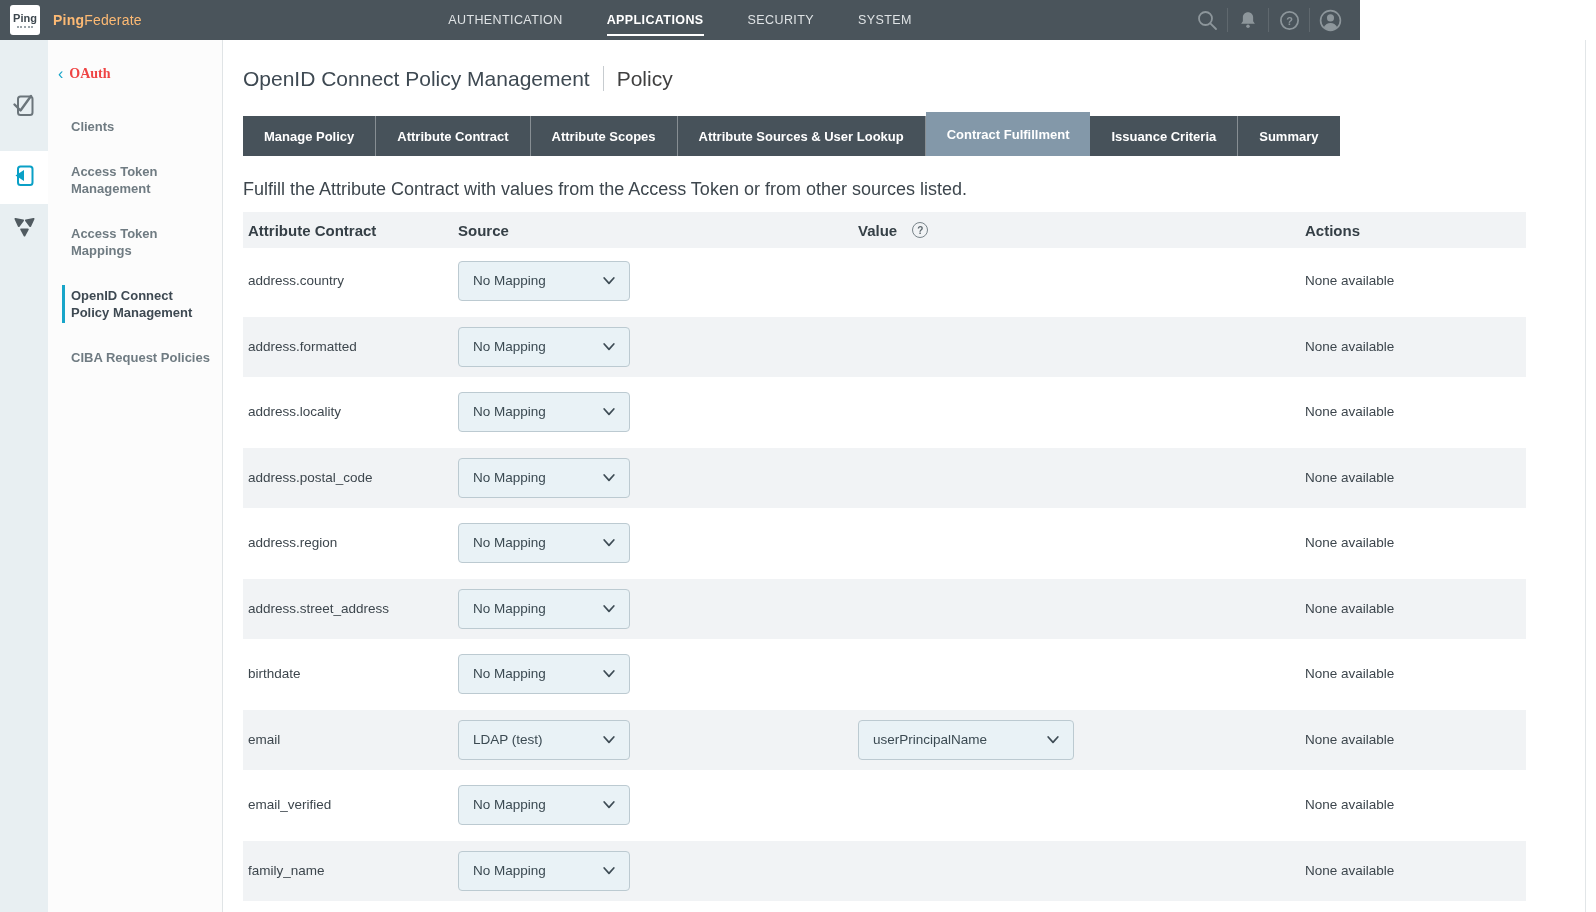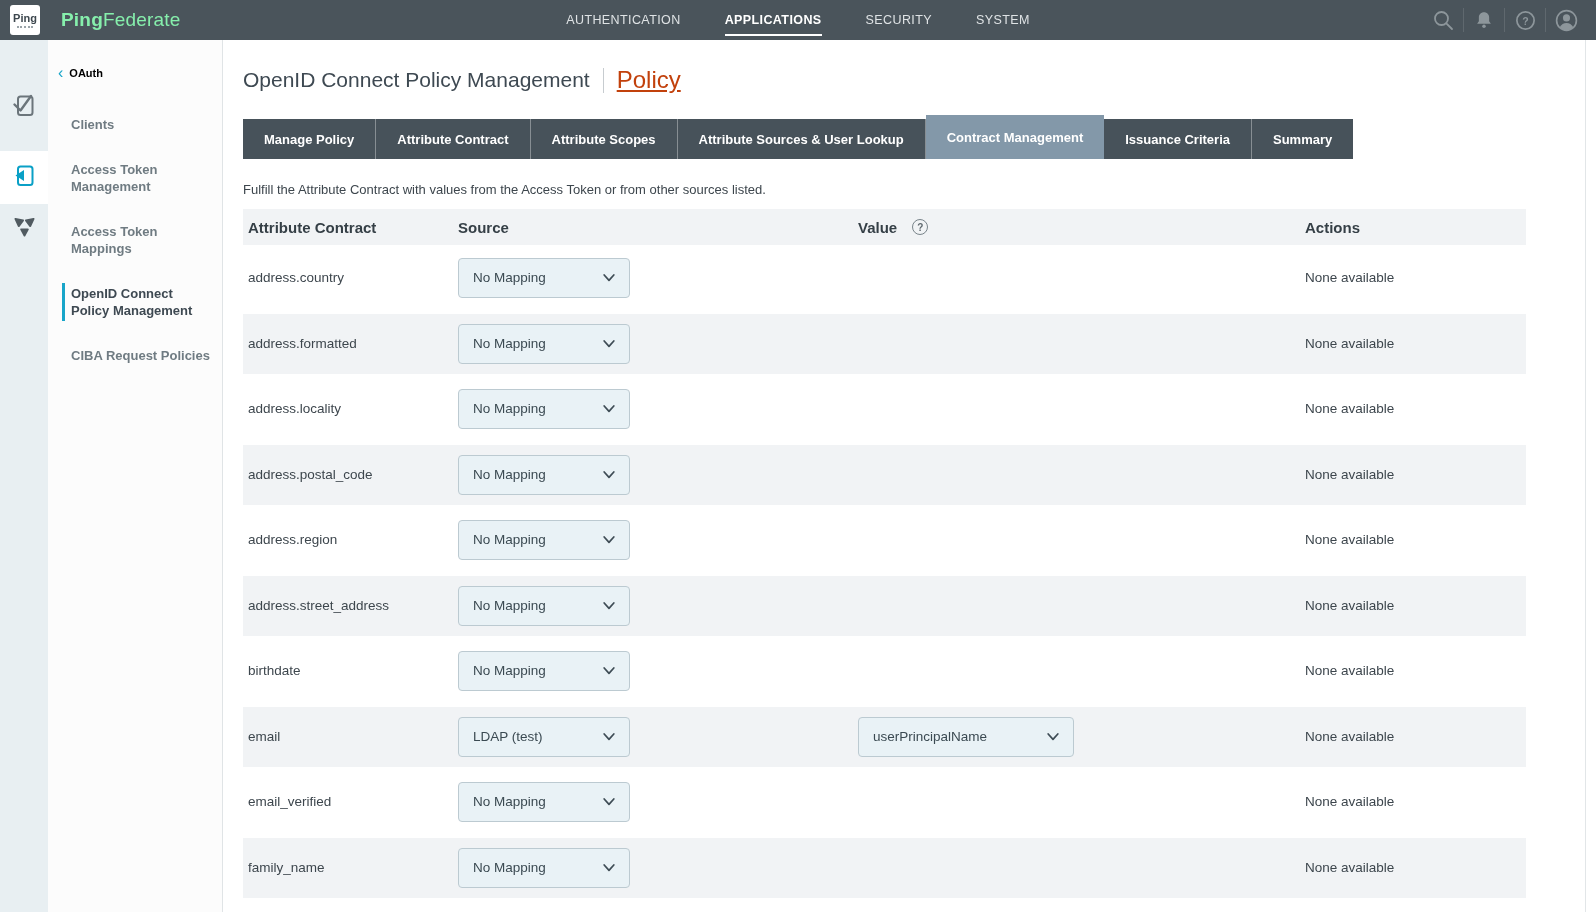--- a/index.html
+++ b/index.html
@@ -1,29 +1,29 @@
 <!DOCTYPE html>
 <html><head>
 <meta charset="utf-8">
 <style>
   * { margin:0; padding:0; box-sizing:border-box; }
   html,body { width:1596px; height:912px; overflow:hidden; background:#fff;
     font-family:"Liberation Sans", sans-serif; }
   body { position:relative; }
 
   
-  .topbar { position:absolute; left:0; top:0; width:1596px; height:40px;
+  .topbar { position:absolute; left:0; top:0; width:1360px; height:40px;
     background:#4A545B; display:flex; align-items:center; z-index:10; }
   .logo-box { width:30px; height:30px; background:#fff; border-radius:3px;
     margin-left:10px; display:flex; flex-direction:column; align-items:center;
     justify-content:center; }
   .logo-text { font-size:11px; font-weight:bold; color:#3D474E; line-height:11px; }
   .logo-sub { width:16px; height:3px; margin-top:1px;
     border-bottom:2px dotted #9AA3A8; }
-  .brand { margin-left:21px; font-size:19px; color:#86efac; letter-spacing:.2px; }
+  .brand { margin-left:13px; font-size:14px; color:#fdba74; letter-spacing:.2px; }
   .brand b { font-weight:bold; } .brand span { font-weight:300; }
   .topnav { position:absolute; left:0; right:0; top:0; height:40px;
     display:flex; justify-content:center; align-items:center; gap:44px;
     pointer-events:none; }
   .nav-item { pointer-events:auto; position:relative; font-size:12.5px;
     letter-spacing:.4px; color:#DFE3E5; cursor:pointer; padding:4px 0; }
   .nav-item.active { font-weight:bold; color:#fff; }
   .nav-item.active::after { content:""; position:absolute; left:0; right:0;
     bottom:-5px; height:2px; background:#fff; }
   .top-icons { position:absolute; right:10px; top:0; height:40px;
@@ -39,46 +39,46 @@
   .rail-cell.c1 { height:111px; align-items:flex-end; padding-bottom:28px; }
   .rail-cell.c2 { height:53px; background:#fff; }
   .rail-cell.c3 { height:50px; }
 
   
   .sidebar { position:absolute; left:48px; top:40px; bottom:0; width:175px;
     background:#FCFCFC; border-right:1px solid #E0E4E6; }
   .side-back { display:flex; align-items:center; gap:6px; padding:26px 0 0 10px;
     cursor:pointer; }
   .side-back .chev { color:#18A5C9; font-size:16px; line-height:14px; }
-  .side-back .lbl { font-size:11px; font-weight:bold; color:#000000; }
+  .side-back .lbl { font-size:14px; font-weight:bold; color:#ef4444;font-family:Liberation Serif, serif; }
   .side-list { margin-top:22px; }
   .side-item { position:relative; padding:14px 12px 14px 23px; font-size:13px;
     font-weight:bold; color:#6F7B82; line-height:17px; cursor:pointer; }
   .side-item.active { color:#3E4952; }
   .side-item.active::before { content:""; position:absolute; left:14px;
     top:12px; bottom:12px; width:3px; background:#18A5C9; }
 
   
   .main { position:absolute; left:224px; top:40px; right:0; bottom:0;
     background:#fff; padding:26px 0 0 19px; }
   .page-title-row { display:flex; align-items:center; }
   .page-title { font-size:21px; color:#3E4952; }
   .title-sep { width:1px; height:25px; background:#C7CCD0; margin:0 13px; }
-  .page-subtitle { font-size:24px; color:#c2410c;text-decoration:underline; }
+  .page-subtitle { font-size:21px; color:#404040; }
 
   .tab-bar { display:flex; align-items:flex-end; margin-top:21px; height:44px; }
   .tab { height:40px; display:flex; align-items:center; padding:0 21px;
     background:#47525A; color:#fff; font-size:13px; font-weight:bold;
     border-right:1px solid rgba(255,255,255,.35); cursor:pointer;
     white-space:nowrap; }
   .tab:last-child { border-right:none; }
   .tab.active { height:44px; background:#8398A9; border-right:none; }
   .tab.active + .tab { border-left:none; }
 
-  .desc { margin-top:23px; font-size:13px; color:#3D464D; }
+  .desc { margin-top:23px; font-size:18px; color:#3D464D; }
 
   .table { margin-top:12px; width:1283px; }
   .thead, .trow { display:grid; grid-template-columns:210px 400px 447px 1fr;
     align-items:center; }
   .thead { height:36px; background:#F1F3F5; font-size:15px; font-weight:bold;
     color:#353F46; }
   .cell { padding-left:5px; }
   .trow { height:65.5px; font-size:13.5px; color:#3D464D; }
   .trow.alt { background:#F1F3F5; border-top:3px solid #fff;
     border-bottom:2px solid #fff; }
@@ -193,21 +193,21 @@
     <div class="page-title">OpenID Connect Policy Management</div>
     <div class="title-sep"></div>
     <div class="page-subtitle">Policy</div>
   </div>
 
   <div class="tab-bar">
       <div class="tab">Manage Policy</div>
       <div class="tab">Attribute Contract</div>
       <div class="tab">Attribute Scopes</div>
       <div class="tab">Attribute Sources &amp; User Lookup</div>
-      <div class="tab active">Contract Management</div>
+      <div class="tab active">Contract Fulfillment</div>
       <div class="tab">Issuance Criteria</div>
       <div class="tab">Summary</div>
     </div>
 
   <div class="desc">Fulfill the Attribute Contract with values from the Access Token or from other sources listed.</div>
 
   <div class="table">
     <div class="thead">
       <div class="cell">Attribute Contract</div>
       <div class="cell">Source</div>

